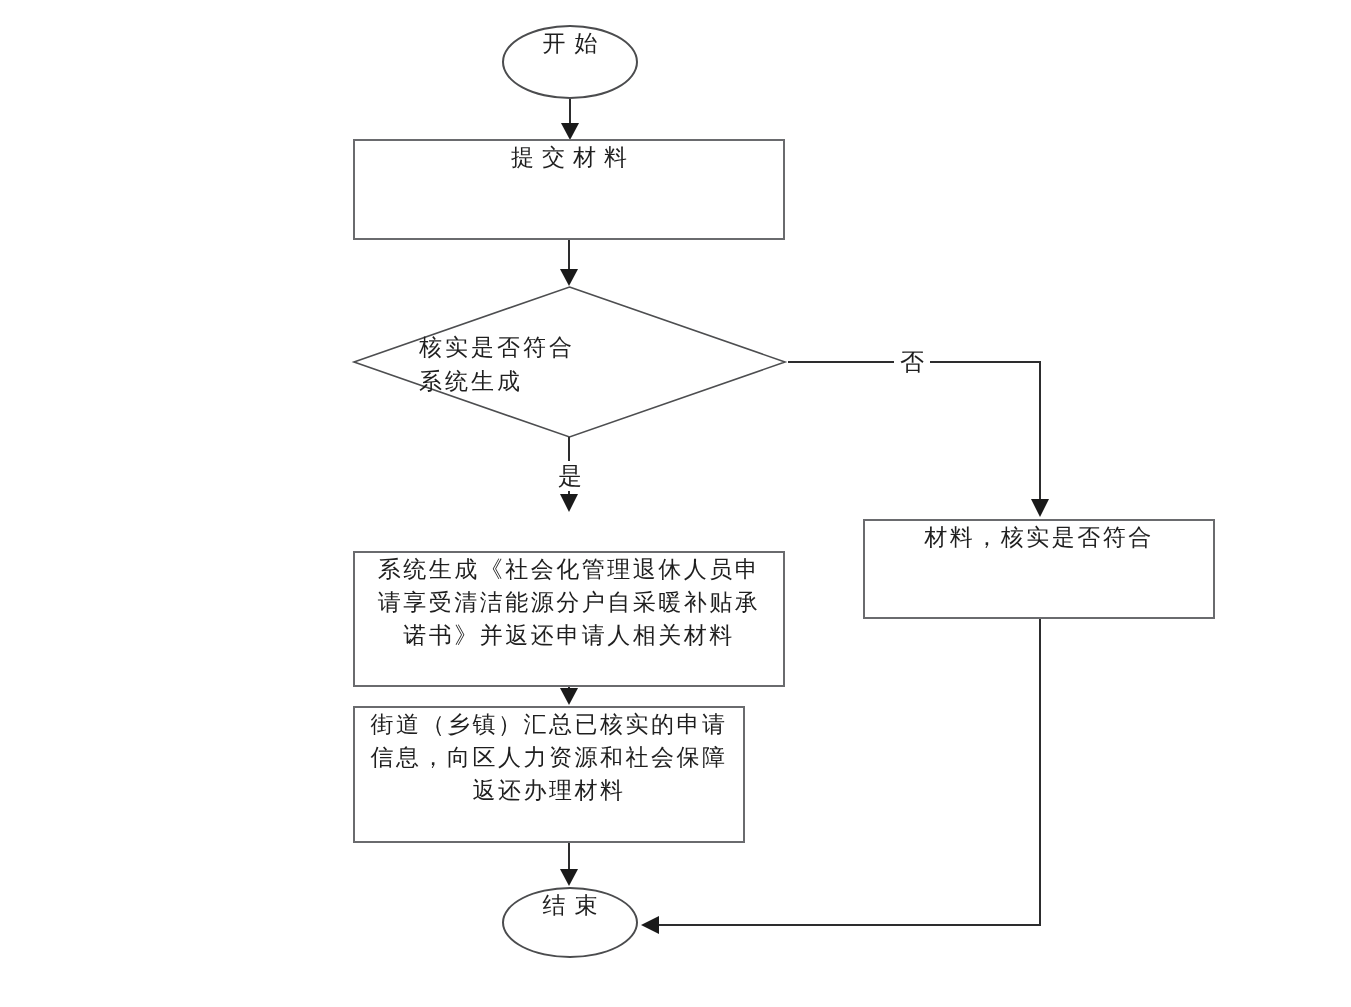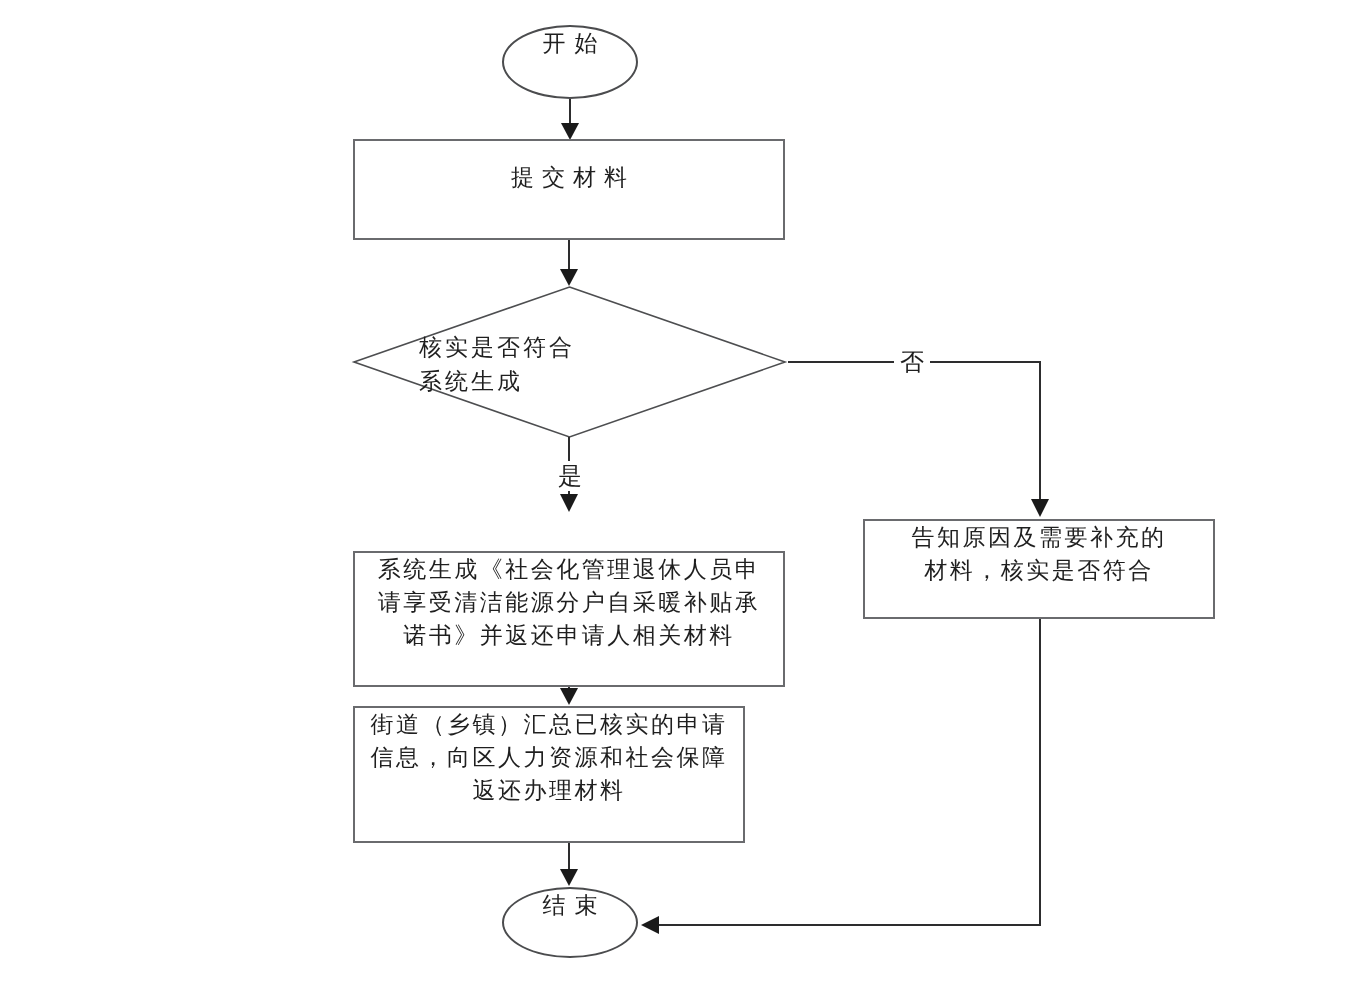--- a/index.html
+++ b/index.html
@@ -37,21 +37,21 @@
   .diamond-text {
     position: absolute;
     left: 419px; top: 331px;
     width: 302px;
     text-align: left;
     font-size: 23px;
     line-height: 34px;
     letter-spacing: 3px;
     background: transparent;
   }
-  .box1-label { letter-spacing: 8px; text-indent: 8px; margin-top: 20px; }
+  .box1-label { letter-spacing: 8px; text-indent: 8px; }
   .edge-label {
     position: absolute;
     transform: translate(-50%,-50%);
     background: #ffffff;
     padding: 1px 6px;
     font-size: 24px;
     line-height: 28px;
   }
 </style>
 </head>
@@ -121,21 +121,20 @@
     <div>诺书》并返还申请人相关材料</div>
   </div>
 
   <div class="node rect" style="left:353px; top:706px; width:392px; height:137px;">
     <div>街道（乡镇）汇总已核实的申请</div>
     <div>信息，向区人力资源和社会保障</div>
     <div>返还办理材料</div>
   </div>
 
   <div class="node rect" style="left:863px; top:519px; width:352px; height:100px;">
-    <div>告知原因及需要补充的</div>
     <div>材料，核实是否符合</div>
   </div>
 
   <div class="node ellipse" style="left:502px; top:887px; width:136px; height:71px;">
     <div>结束</div>
   </div>
 
 </div>
 
 </body></html>

